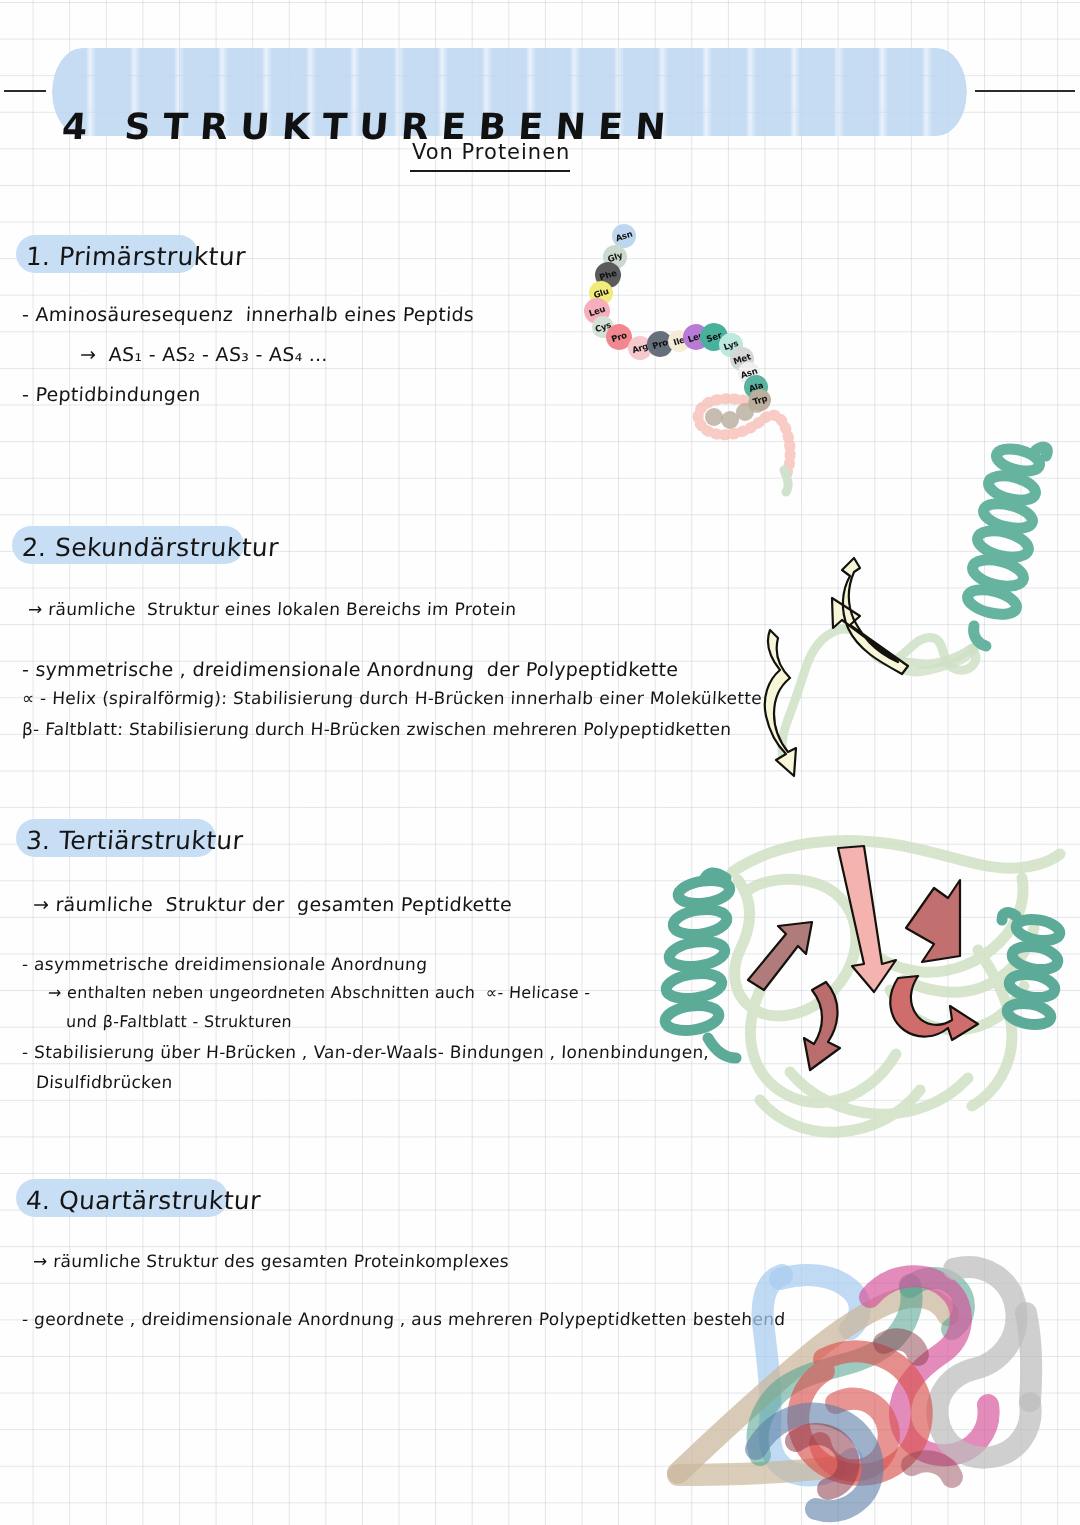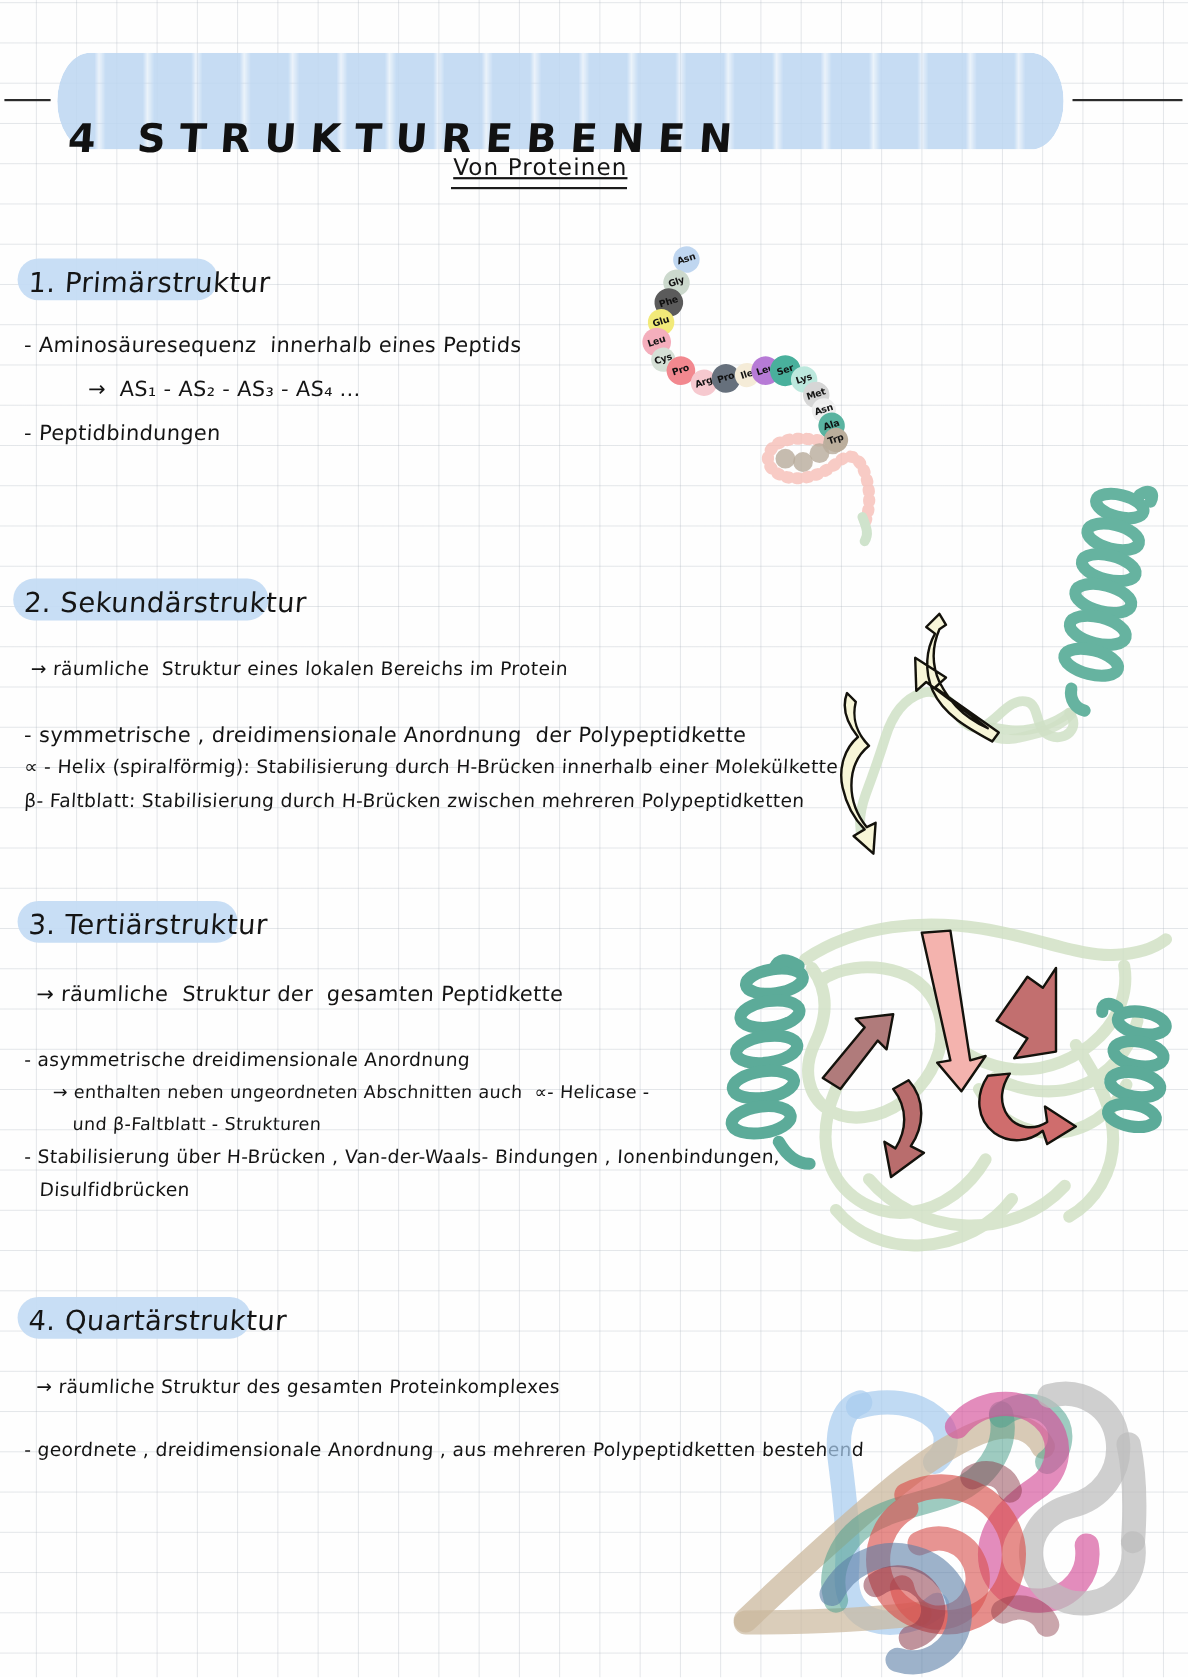--- a/index.html
+++ b/index.html
@@ -41,21 +41,21 @@
   }
   #title-text{
     position:absolute;left:62px;top:62px;
     font-size:36px;font-weight:600;color:#111;
     letter-spacing:12.5px;
     transform:skewX(-4deg);
     white-space:pre;
   }
   #subtitle{
     position:absolute;left:412px;top:140px;
-    font-size:21px;color:#141414;letter-spacing:1px;text-decoration:underline;
+    font-size:21px;color:#141414;letter-spacing:1px;
   }
   #subtitle-underline{
     position:absolute;left:410px;top:170px;width:160px;height:2px;background:#1b1b1b;
   }
 
   
   .sec-head{position:absolute;}
   .sec-hl{
     position:absolute;left:-10px;top:-7px;
     height:38px;background:#c3dbf4;opacity:.92;

